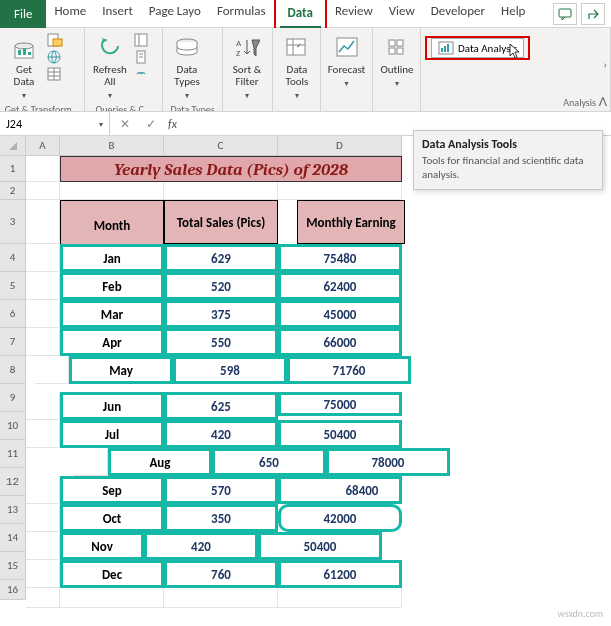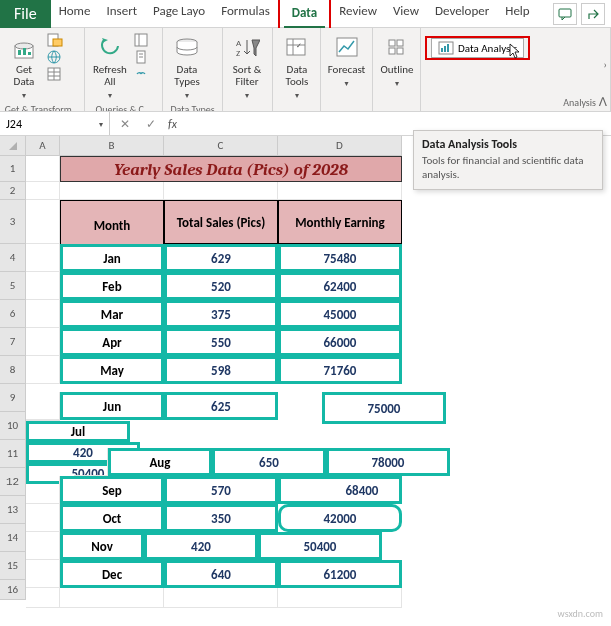--- a/index.html
+++ b/index.html
@@ -1,20 +1,20 @@
 <!DOCTYPE html>
 <html><head>
   <meta charset="utf-8">
   <style>
     * { box-sizing: border-box; margin: 0; padding: 0; }
     body { font-family: "Segoe UI", Calibri, sans-serif; font-size: 12px; background: #fff; width: 611px; height: 626px; overflow: hidden; position: relative; }
     
     
     .tab-bar { display: flex; align-items: center; height: 28px; background: #fff; border-bottom: 1px solid #d4d4d4; position: relative; }
-    .file-tab { background: #217346; color: #fff; padding: 5px 14px; font-size: 16px; height: 28px; display: flex; align-items: center; }
+    .file-tab { background: #217346; color: #fff; padding: 5px 14px; font-size: 13px; height: 28px; display: flex; align-items: center; }
     .tabs { display: flex; }
     .tab { padding: 5px 8px; font-size: 13px; color: #444; cursor: pointer; height: 28px; display: flex; align-items: center; border-bottom: 2px solid transparent; }
     .tab.active { border-bottom: 2px solid #217346; color: #217346; font-weight: 600; }
     .tab-right { margin-left: auto; display: flex; gap: 4px; padding-right: 6px; }
     .tab-right-btn { width: 24px; height: 22px; border: 1px solid #ccc; display: flex; align-items: center; justify-content: center; color: #217346; }
     
     .highlight-red { border: 2px solid #d00; padding: 0 4px; }
     
     
     .ribbon { display: flex; background: #f3f2f1; border-bottom: 1px solid #d4d4d4; height: 84px; position: relative; }
@@ -349,21 +349,21 @@
         <div class="row" style="height: 18px;">
           <div class="cell " style="width: 34px; height: 18px;"></div>
           <div class="cell " style="width: 104px; height: 18px;"></div>
           <div class="cell " style="width: 114px; height: 18px;"></div>
           <div class="cell " style="width: 124px; height: 18px;"></div>
         </div>
         <div class="row" style="height: 44px;">
           <div class="cell " style="width: 34px; height: 44px;"></div>
           <div class="cell th-cell" style="width: 104px; height: 50px;">Month</div>
           <div class="cell th-cell" style="width: 114px; height: 44px;">Total Sales (Pics)</div>
-          <div class="cell th-cell" style="width: 124px; height: 44px;">Monthly Earning</div>
+          <div class="cell th-cell" style="width: 108px; height: 44px; margin-left: 19px;">Monthly Earning</div>
         </div>
         <div class="row" style="height: 28px;">
           <div class="cell " style="width: 34px; height: 28px;"></div>
           <div class="cell td-cell" style="width: 104px; height: 28px;">Jan</div>
           <div class="cell td-cell td-num" style="width: 114px; height: 28px;">629</div>
           <div class="cell td-cell td-num" style="width: 124px; height: 28px;">75480</div>
         </div>
         <div class="row" style="height: 28px;">
           <div class="cell " style="width: 34px; height: 28px;"></div>
           <div class="cell td-cell" style="width: 104px; height: 28px;">Feb</div>
@@ -375,33 +375,33 @@
           <div class="cell td-cell" style="width: 104px; height: 28px;">Mar</div>
           <div class="cell td-cell td-num" style="width: 114px; height: 28px;">375</div>
           <div class="cell td-cell td-num" style="width: 124px; height: 28px;">45000</div>
         </div>
         <div class="row" style="height: 28px;">
           <div class="cell " style="width: 34px; height: 28px;"></div>
           <div class="cell td-cell" style="width: 104px; height: 28px;">Apr</div>
           <div class="cell td-cell td-num" style="width: 114px; height: 28px;">550</div>
           <div class="cell td-cell td-num" style="width: 124px; height: 28px;">66000</div>
         </div>
-        <div class="row" style="height: 36px;">
+        <div class="row" style="height: 36px; padding-left: 9px;">
           <div class="cell " style="width: 34px; height: 28px;"></div>
           <div class="cell td-cell" style="width: 104px; height: 28px;">May</div>
           <div class="cell td-cell td-num" style="width: 114px; height: 28px;">598</div>
           <div class="cell td-cell td-num" style="width: 124px; height: 28px;">71760</div>
         </div>
         <div class="row" style="height: 28px;">
           <div class="cell " style="width: 34px; height: 28px;"></div>
           <div class="cell td-cell" style="width: 104px; height: 28px;">Jun</div>
           <div class="cell td-cell td-num" style="width: 114px; height: 28px;">625</div>
-          <div class="cell td-cell td-num" style="width: 124px; height: 32px; margin-left: 44px;">75000</div>
-        </div>
-        <div class="row" style="height: 28px; flex-direction: column;">
+          <div class="cell td-cell td-num" style="width: 124px; height: 24px;">75000</div>
+        </div>
+        <div class="row" style="height: 28px;">
           <div class="cell " style="width: 34px; height: 28px;"></div>
           <div class="cell td-cell" style="width: 104px; height: 28px;">Jul</div>
           <div class="cell td-cell td-num" style="width: 114px; height: 28px;">420</div>
           <div class="cell td-cell td-num" style="width: 124px; height: 28px;">50400</div>
         </div>
         <div class="row" style="height: 28px; padding-left: 48px;">
           <div class="cell " style="width: 34px; height: 28px;"></div>
           <div class="cell td-cell" style="width: 104px; height: 28px;">Aug</div>
           <div class="cell td-cell td-num" style="width: 114px; height: 28px;">650</div>
           <div class="cell td-cell td-num" style="width: 124px; height: 28px;">78000</div>
@@ -420,21 +420,21 @@
         </div>
         <div class="row" style="height: 28px;">
           <div class="cell " style="width: 34px; height: 28px;"></div>
           <div class="cell td-cell" style="width: 84px; height: 28px;">Nov</div>
           <div class="cell td-cell td-num" style="width: 114px; height: 28px;">420</div>
           <div class="cell td-cell td-num" style="width: 124px; height: 28px;">50400</div>
         </div>
         <div class="row" style="height: 28px;">
           <div class="cell " style="width: 34px; height: 28px;"></div>
           <div class="cell td-cell" style="width: 104px; height: 28px;">Dec</div>
-          <div class="cell td-cell td-num" style="width: 114px; height: 28px;">640</div>
+          <div class="cell td-cell td-num" style="width: 114px; height: 28px;">760</div>
           <div class="cell td-cell td-num" style="width: 124px; height: 28px;">61200</div>
         </div>
         <div class="row" style="height: 20px;">
           <div class="cell " style="width: 34px; height: 20px;"></div>
           <div class="cell " style="width: 104px; height: 20px;"></div>
           <div class="cell " style="width: 114px; height: 20px;"></div>
           <div class="cell " style="width: 124px; height: 20px;"></div>
         </div>
       </div>
   </div>

